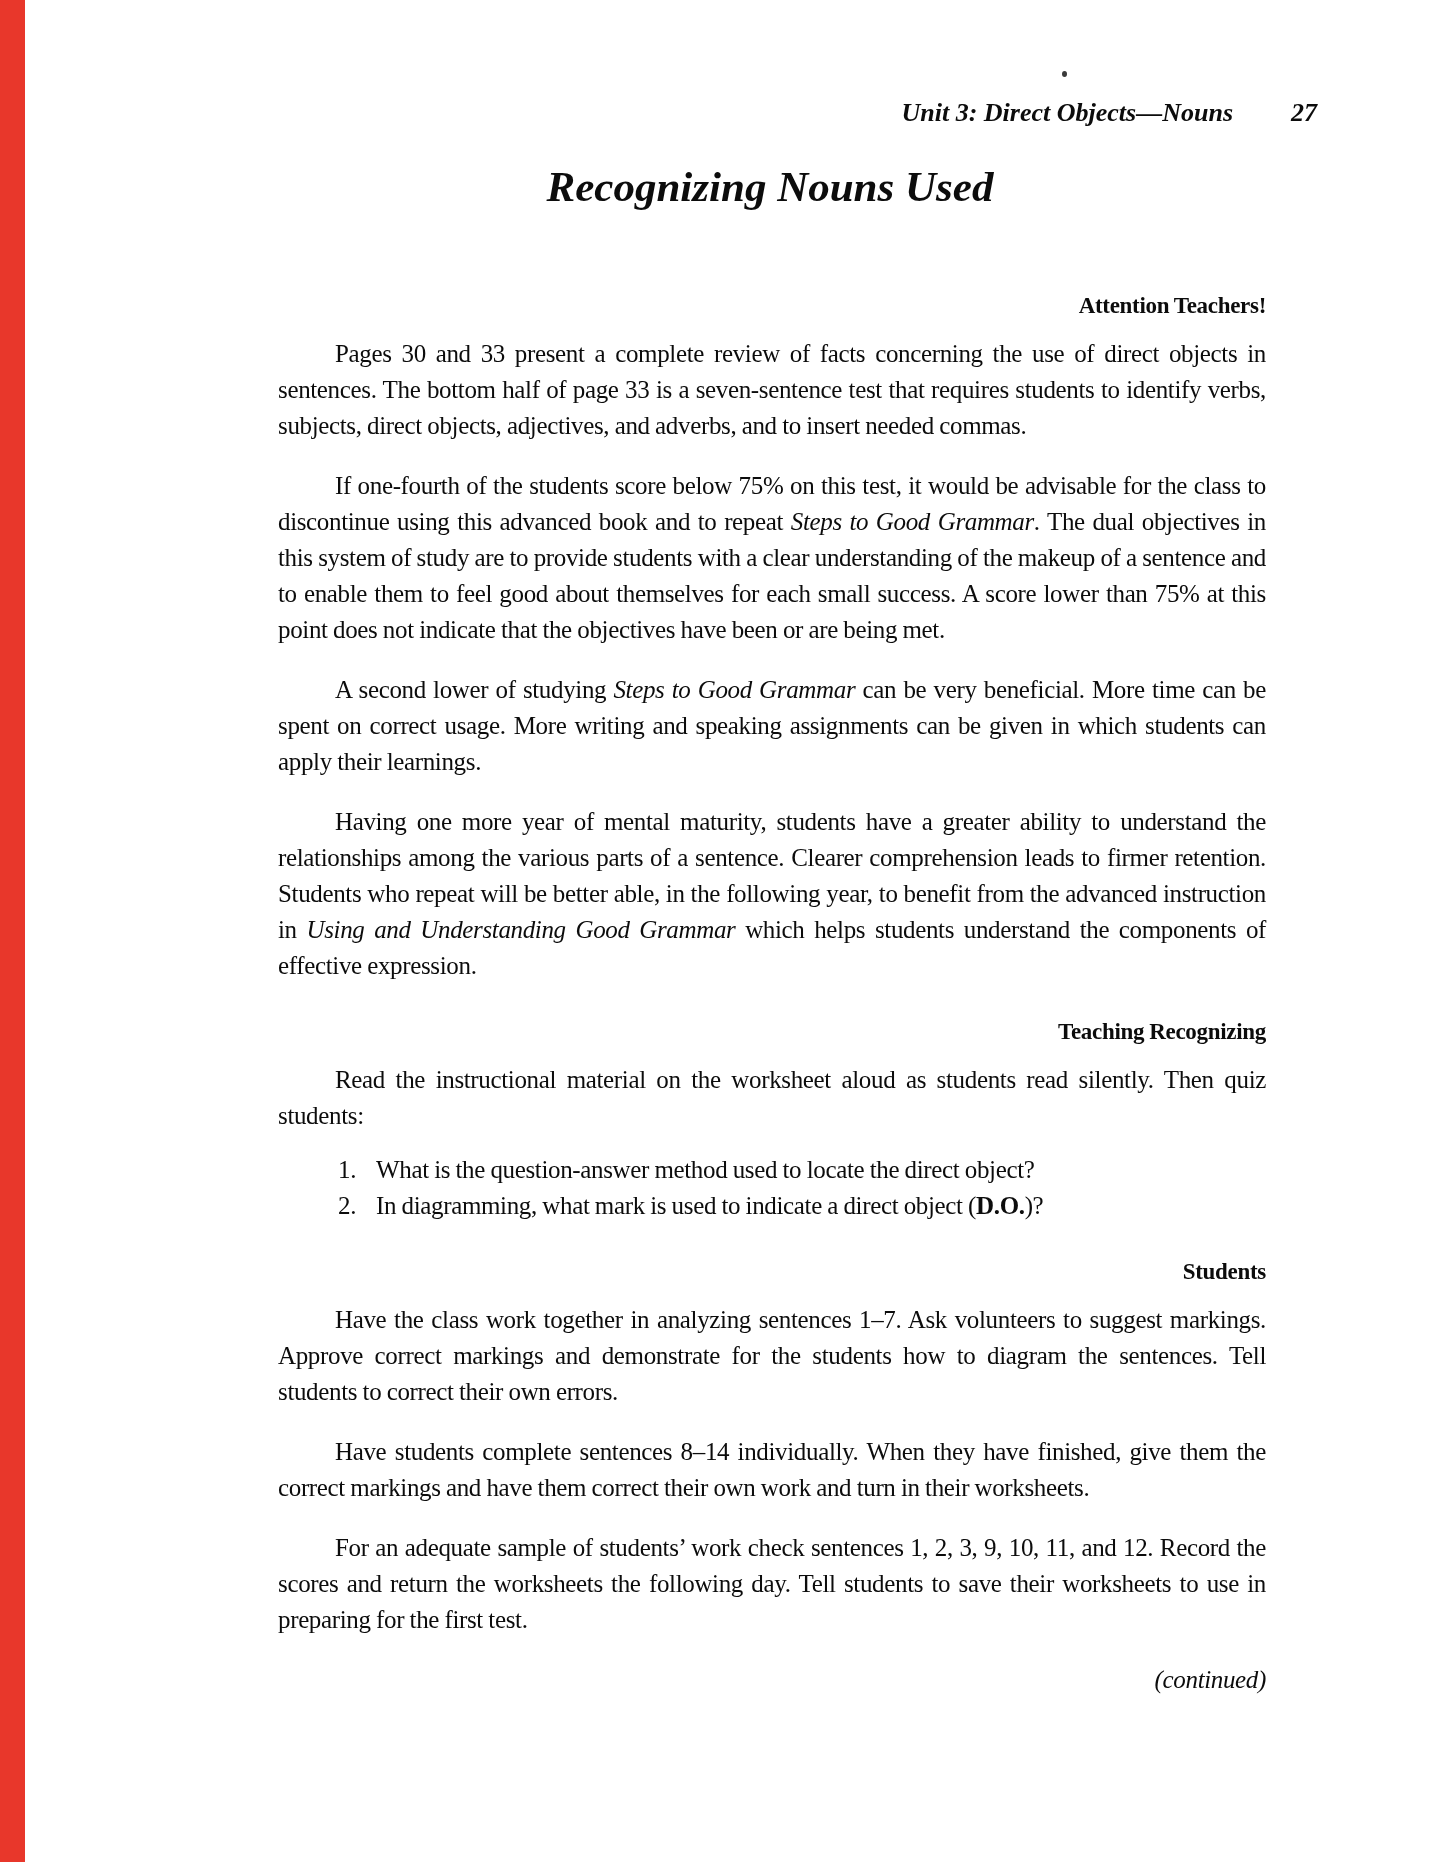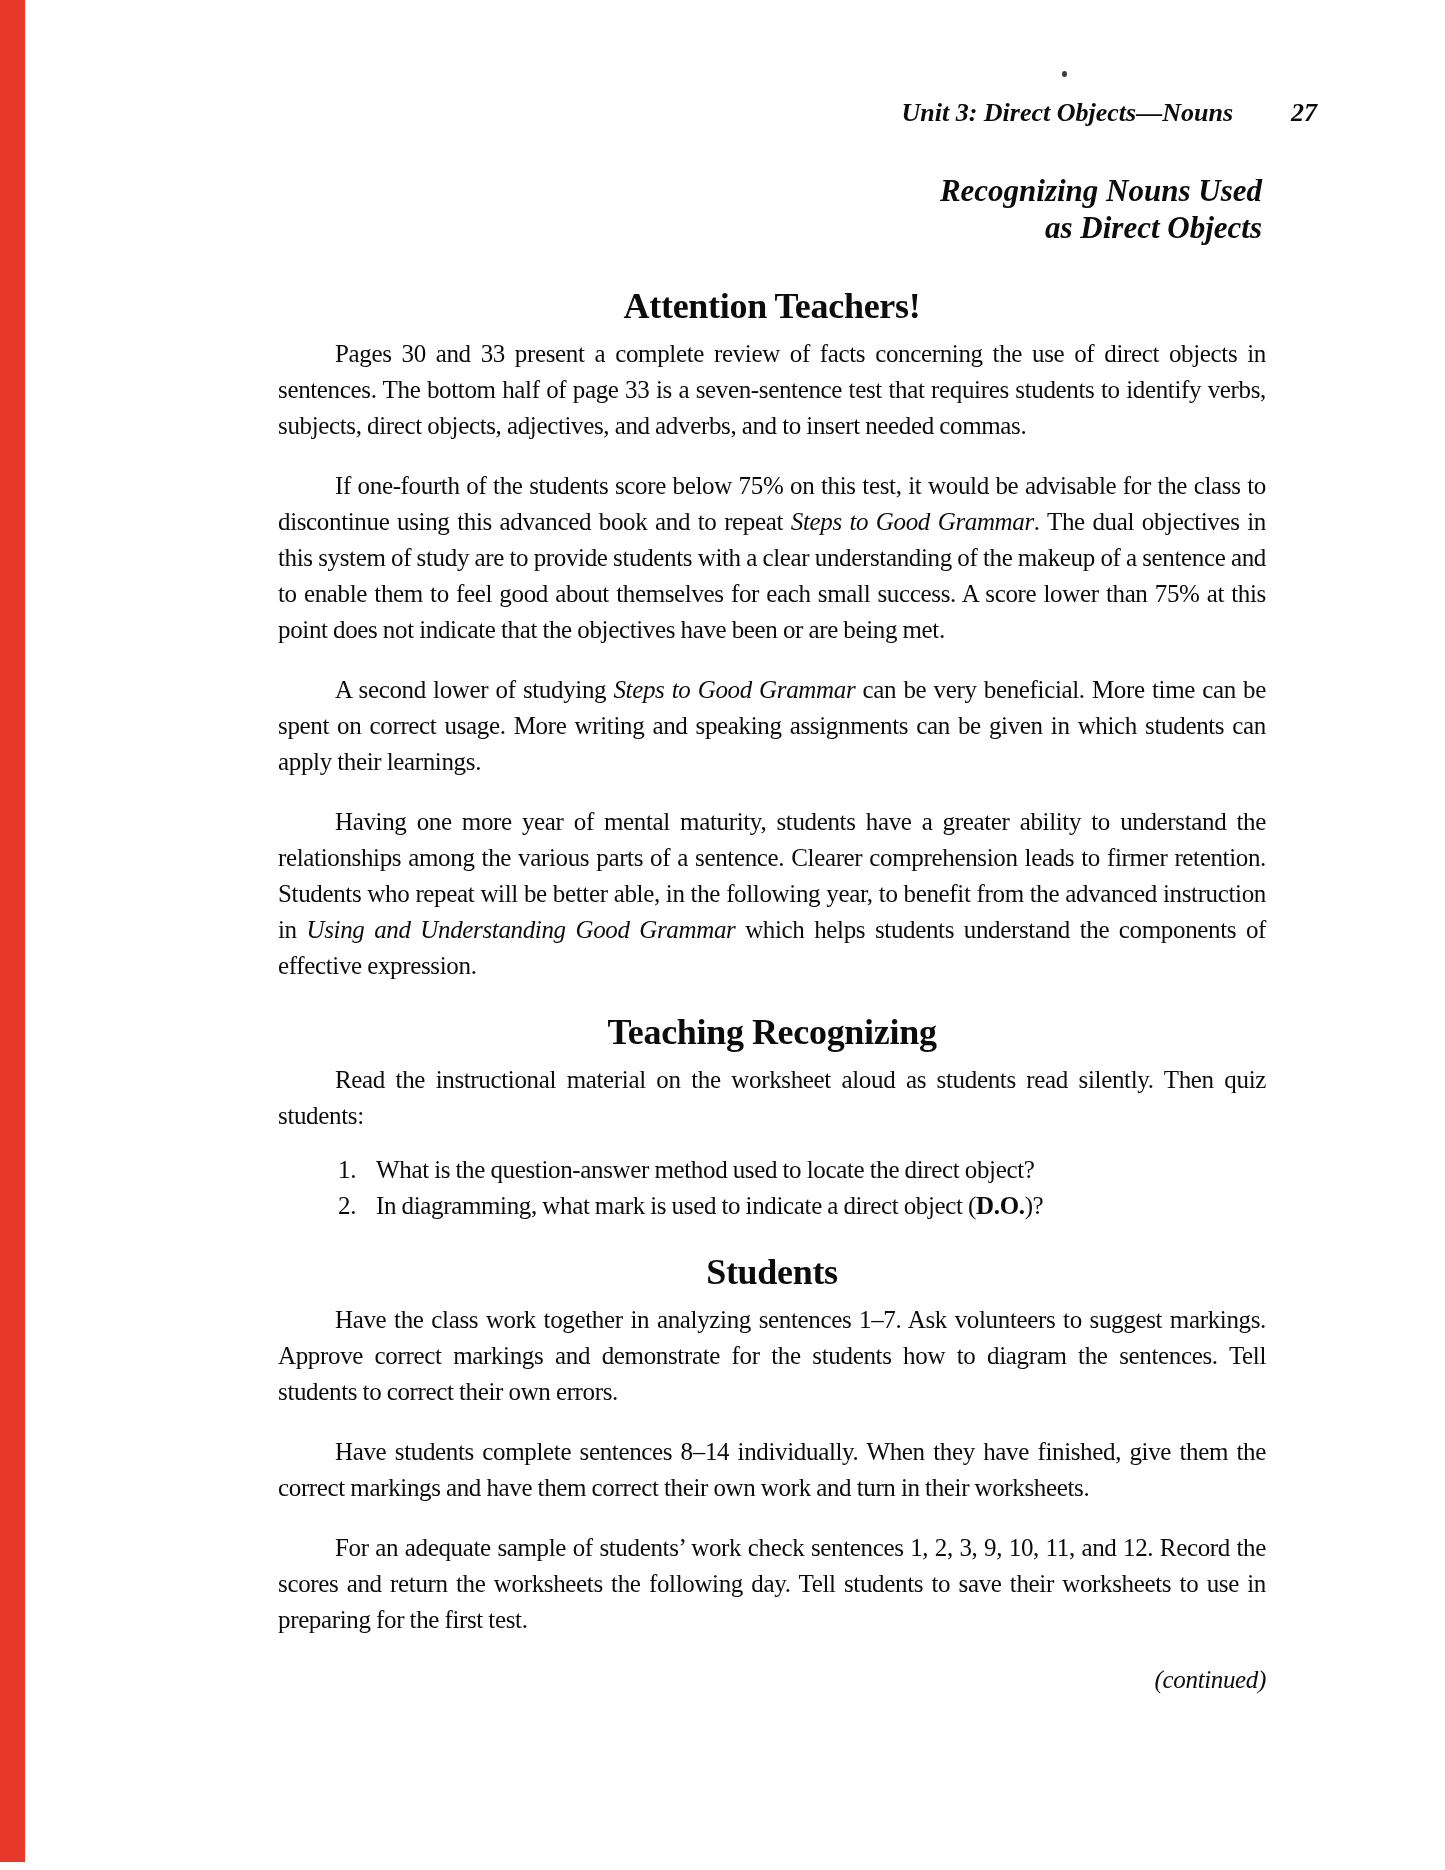--- a/index.html
+++ b/index.html
@@ -32,45 +32,45 @@
     display: flex;
     align-items: baseline;
     font-style: italic;
     font-weight: bold;
     font-size: 26px;
     white-space: nowrap;
   }
   .page-number { margin-left: 58px; }
   .doc-title {
     position: absolute;
-    top: 172px;
+    top: 161px;
     left: 278px;
     width: 984px;
-    text-align: right;
+    text-align: center;
     font-weight: bold;
     font-style: italic;
-    font-size: 31px;
+    font-size: 43px;
     line-height: 1.2;
   }
   .content {
     position: absolute;
     left: 278px;
     top: 288px;
     width: 988px;
     font-size: 25px;
     line-height: 36px;
     letter-spacing: -0.35px;
     word-spacing: -0.5px;
     text-align: justify;
   }
   .section-heading {
-    font-size: 36px;
+    font-size: 23px;
     font-weight: bold;
     margin: 30px 0 12px 0;
-    text-align: center;
+    text-align: right;
     letter-spacing: -0.3px;
   }
   .section-heading.first { margin-top: 0; }
   .para {
     margin: 0 0 24px 0;
     text-indent: 57px;
   }
   .seg-italic { font-style: italic; }
   .seg-bold { font-weight: bold; text-align: right; }
   .quiz-list {
@@ -93,21 +93,20 @@
   <div class="edge-stripe" style="background: rgb(232, 55, 43);"></div>
   <div class="scan-dot"></div>
 
   <div class="running-header">
     <span>Unit 3: Direct Objects—Nouns</span>
     <span class="page-number">27</span>
   </div>
 
   <div class="doc-title">
     <div>Recognizing Nouns Used</div>
-    <div>as Direct Objects</div>
   </div>
 
   <div class="content">
 
     <div class="section-heading first">Attention Teachers!</div>
     <p class="para"><span>Pages 30 and 33 present a complete review of facts concerning the use of direct objects in sentences. The bottom half of page 33 is a seven-sentence test that requires students to identify verbs, subjects, direct objects, adjectives, and adverbs, and to insert needed commas.</span></p>
     <p class="para"><span>If one-fourth of the students score below 75% on this test, it would be advisable for the class to discontinue using this advanced book and to repeat </span><span class="seg-italic">Steps to Good Grammar</span><span>. The dual objectives in this system of study are to provide students with a clear understanding of the makeup of a sentence and to enable them to feel good about themselves for each small success. A score lower than 75% at this point does not indicate that the objectives have been or are being met.</span></p>
     <p class="para"><span>A second lower of studying </span><span class="seg-italic">Steps to Good Grammar</span><span> can be very beneficial. More time can be spent on correct usage. More writing and speaking assignments can be given in which students can apply their learnings.</span></p>
     <p class="para"><span>Having one more year of mental maturity, students have a greater ability to understand the relationships among the various parts of a sentence. Clearer comprehension leads to firmer retention. Students who repeat will be better able, in the following year, to benefit from the advanced instruction in </span><span class="seg-italic">Using and Understanding Good Grammar</span><span> which helps students understand the components of effective expression.</span></p>
 

